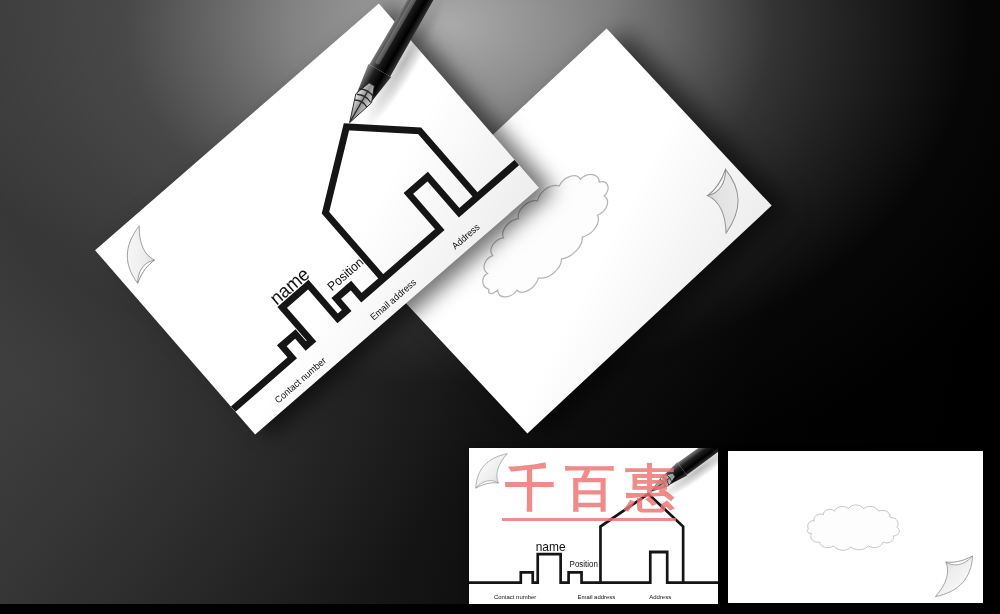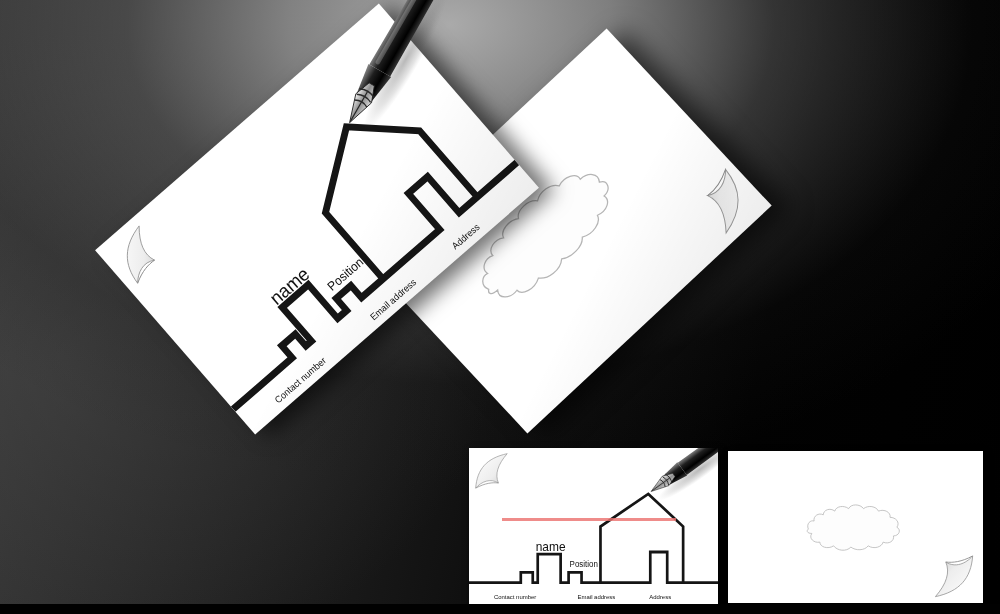--- a/index.html
+++ b/index.html
@@ -150,20 +150,21 @@
     <div class="pen pen-thumb">
       <svg viewBox="-4 -30 184 60">
         <ellipse cx="82" cy="17" rx="80" ry="13" fill="url(#gShadow)"></ellipse>
         <path d="M60,-12 L170,-11 Q179,-11 179,0 Q179,11 170,11 L60,12 Z" fill="url(#gBody)"></path>
         <path d="M26,-8 L60,-13 L60,13 L26,8 Z" fill="url(#gBody)"></path>
         <path d="M0,0 L28,-9 L44,-3 L44,3 L28,9 Z" fill="url(#gNib)" stroke="#1c1c1c" stroke-width="0.8"></path>
         <path d="M1.5,0 L36,0" stroke="#222" stroke-width="1.1"></path>
         <path d="M22,-7 Q26,0 22,7 M28,-8 Q32,0 28,8 M34,-8.5 Q38,0 34,8.5" stroke="#2a2a2a" stroke-width="1.4" fill="none"></path>
       </svg>
     </div>
+    <div class="watermark">千百惠</div>
     <div class="watermark-underline"></div>
   </div>
 
   <div class="thumb thumb-back">
     <svg class="blob-small" viewBox="0 0 200 100" preserveAspectRatio="none">
       <path d="M18,55 C14,46 22,40 28,42 C26,34 36,28 44,32 C44,24 56,20 64,26
                C66,18 80,16 88,22 C92,14 108,14 114,22 C122,16 136,18 140,26
                C150,22 162,28 160,36 C170,36 178,44 172,52 C180,56 176,66 166,66
                C168,74 158,80 148,76 C146,84 132,88 122,82 C116,90 100,90 92,84
                C84,92 68,90 62,82 C52,88 38,84 38,76 C28,78 18,70 24,62 C16,62 14,58 18,55 Z" fill="#fdfdfd" stroke="#b5b5b5" stroke-width="1.3"></path>

